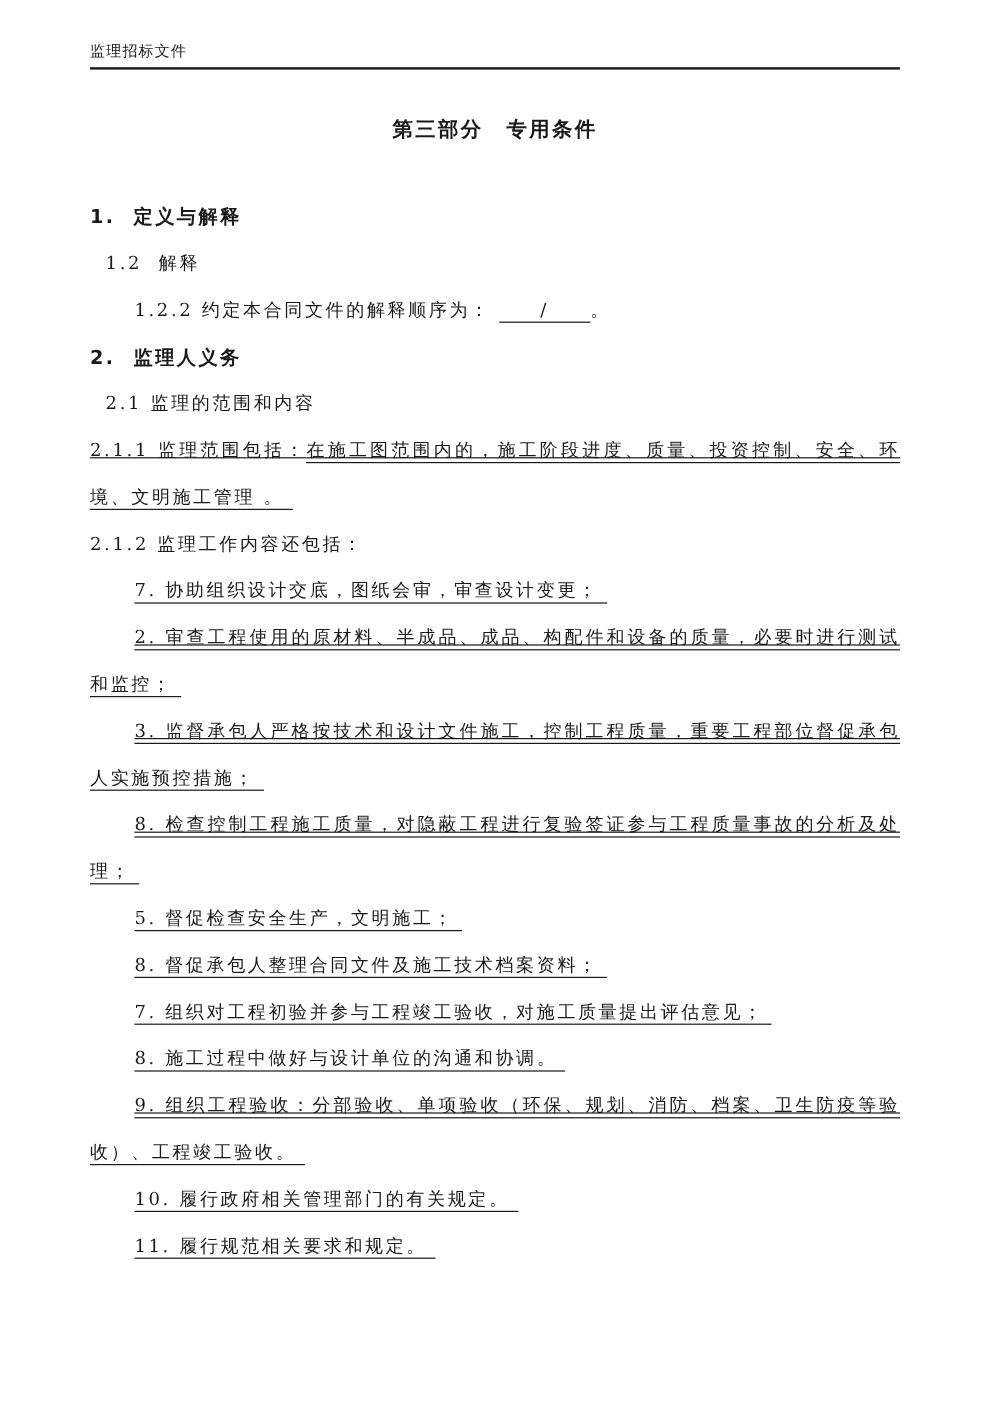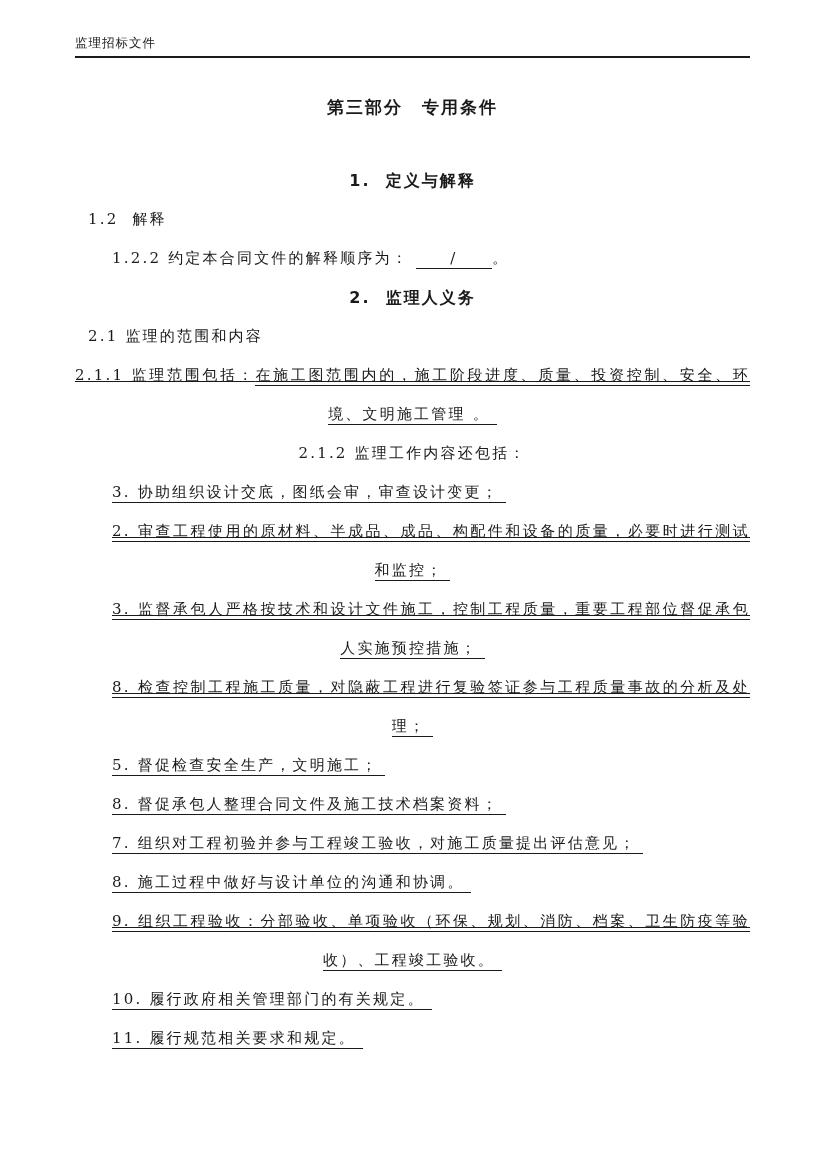--- a/index.html
+++ b/index.html
@@ -38,21 +38,21 @@
     font-family:Liberation Serif, serif;
     white-space:pre-wrap;
   }
   .doc-body { margin-top:34px; }
   .ln {
     line-height:39px;
     font-size:15px;
     letter-spacing:2.2px;
     white-space:pre-wrap;
   }
-  .ind0 { padding-left:0;text-align:center; }
+  .ind0 { padding-left:0; }
   .ind1 { padding-left:13px; }
   .ind2 { padding-left:37px; }
   .full {
     text-align:justify;
     text-align-last:justify;
     text-justify:inter-character;
     text-decoration:underline;
   }
   .bold {
     font-weight:bold;
@@ -78,21 +78,21 @@
 
   <div class="doc-body">
       <div class="ln ind0 bold"><span>1.  定义与解释</span></div>
       <div class="ln ind1"><span>1.2  解释</span></div>
       <div class="ln ind2"><span>1.2.2 约定本合同文件的解释顺序为： </span><span class="u">　　/　　</span><span>。</span></div>
       <div class="ln ind0 bold"><span>2.  监理人义务</span></div>
       <div class="ln ind1"><span>2.1 监理的范围和内容</span></div>
       <div class="ln ind0 full"><span>2.1.1 监理范围包括：</span><span class="u">在施工图范围内的，施工阶段进度、质量、投资控制、安全、环</span></div>
       <div class="ln ind0"><span class="u">境、文明施工管理 。 </span></div>
       <div class="ln ind0"><span>2.1.2 监理工作内容还包括：</span></div>
-      <div class="ln ind2"><span class="u">3. 协助组织设计交底，图纸会审，审查设计变更； </span></div>
+      <div class="ln ind2"><span class="u">7. 协助组织设计交底，图纸会审，审查设计变更； </span></div>
       <div class="ln ind2 full"><span class="u">2. 审查工程使用的原材料、半成品、成品、构配件和设备的质量，必要时进行测试</span></div>
       <div class="ln ind0"><span class="u">和监控； </span></div>
       <div class="ln ind2 full"><span class="u">3. 监督承包人严格按技术和设计文件施工，控制工程质量，重要工程部位督促承包</span></div>
       <div class="ln ind0"><span class="u">人实施预控措施； </span></div>
       <div class="ln ind2 full"><span class="u">8. 检查控制工程施工质量，对隐蔽工程进行复验签证参与工程质量事故的分析及处</span></div>
       <div class="ln ind0"><span class="u">理； </span></div>
       <div class="ln ind2"><span class="u">5. 督促检查安全生产，文明施工； </span></div>
       <div class="ln ind2"><span class="u">8. 督促承包人整理合同文件及施工技术档案资料； </span></div>
       <div class="ln ind2"><span class="u">7. 组织对工程初验并参与工程竣工验收，对施工质量提出评估意见； </span></div>
       <div class="ln ind2"><span class="u">8. 施工过程中做好与设计单位的沟通和协调。 </span></div>

